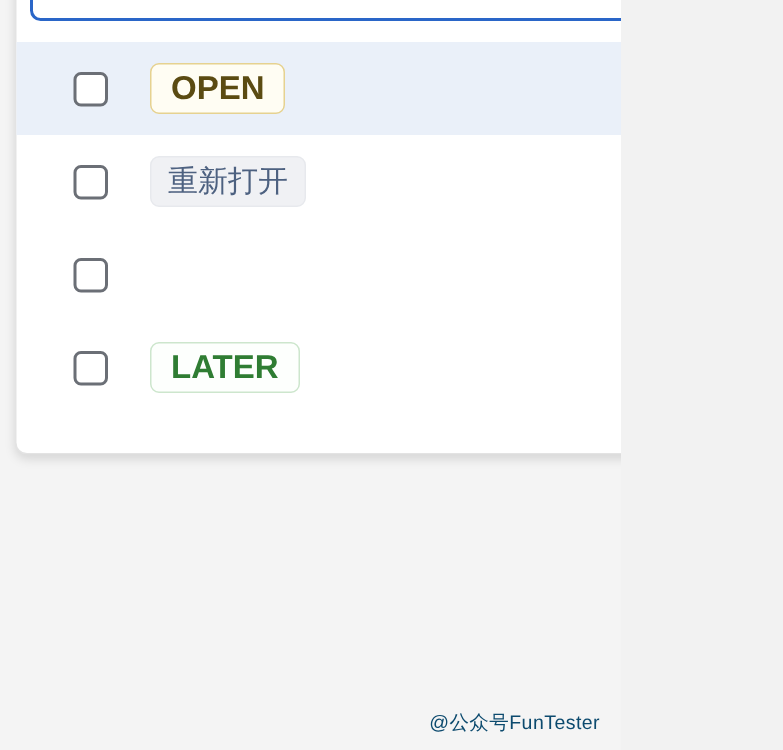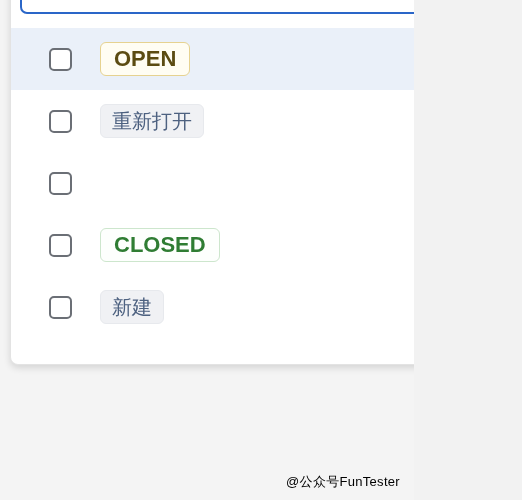--- a/index.html
+++ b/index.html
@@ -130,21 +130,21 @@
   }
 
   .list-tail { height: 26px; }
 
   
   .watermark {
     position: absolute;
     right: 14px;
     bottom: 9px;
     font-size: 13px;
-    color: #000000;
+    color: #0c4a6e;
     letter-spacing: 0.3px;
     user-select: none;
     white-space: nowrap;
   }
 </style>
 </head>
 <body>
 
 <div id="screen">
 
@@ -164,25 +164,21 @@
         </li>
         <li class="option-row">
           <span class="cbox"></span>
           <span class="badge slate cjk">重新打开</span>
         </li>
         <li class="option-row">
           <span class="cbox"></span>
         </li>
         <li class="option-row">
           <span class="cbox"></span>
-          <span class="badge green">CLOSED</span>
-        </li>
-        <li class="option-row">
-          <span class="cbox"></span>
-          <span class="badge slate cjk">新建</span>
+          <span class="badge green">LATER</span>
         </li>
       </ul>
 
     <div class="list-tail"></div>
   </div>
 
   <div class="watermark">@公众号FunTester</div>
 
 </div>
 

